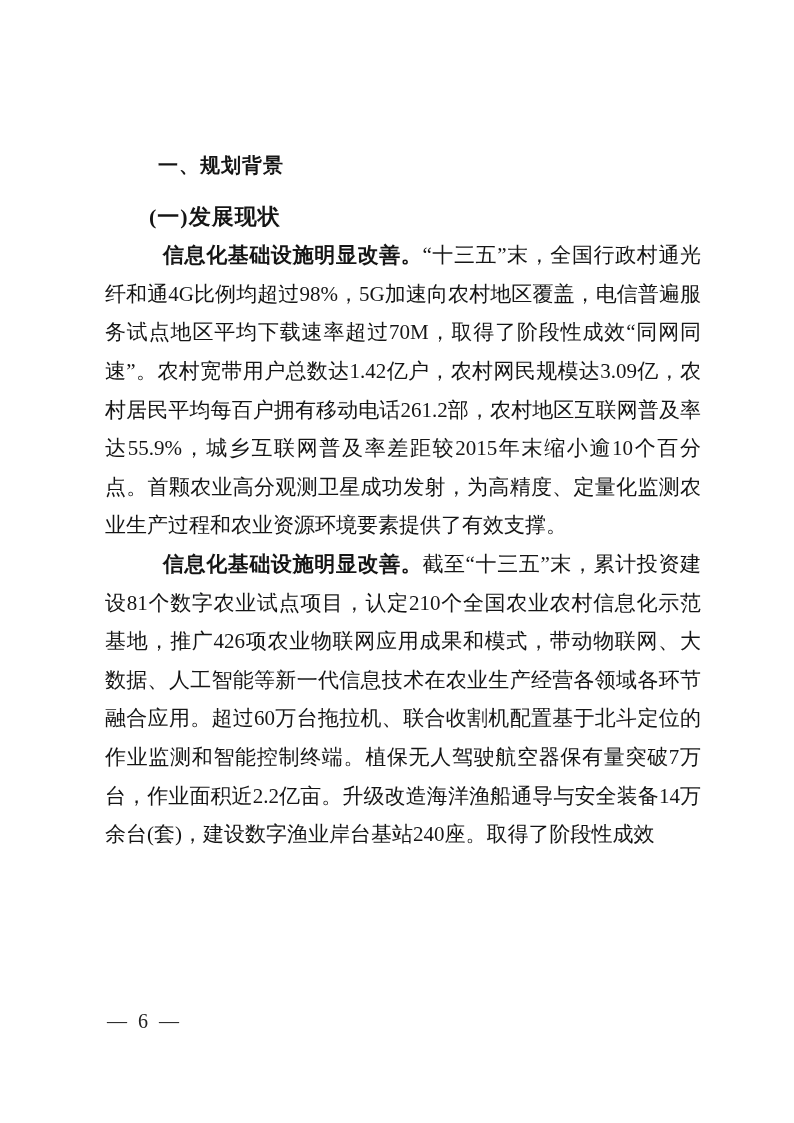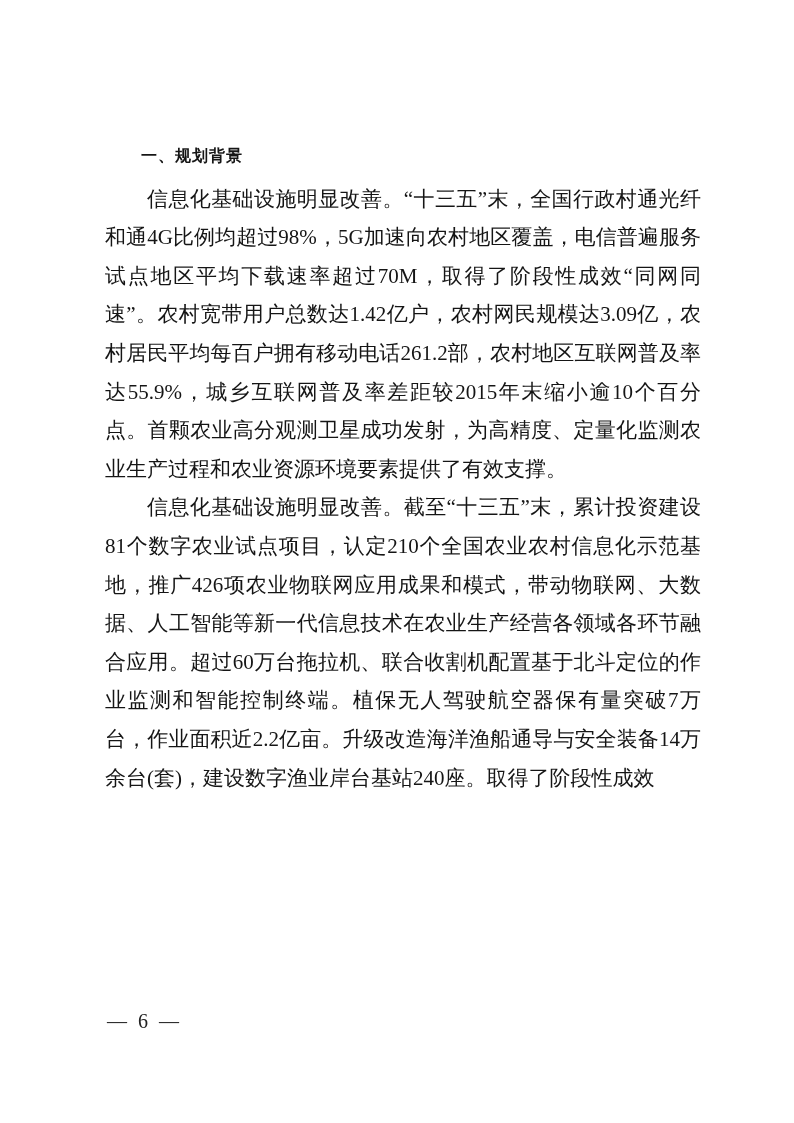--- a/index.html
+++ b/index.html
@@ -22,61 +22,63 @@
     top: 133px;
     width: 596px;
     font-size: 21px;
     line-height: 38.6px;
     text-align: justify;
     text-justify: inter-character;
   }
   .heading-1 {
     font-family: "Liberation Sans", "DejaVu Sans", sans-serif;
     font-weight: 700;
-    font-size: 16px;
-    margin: 4px;
+    font-size: 20px;
+    margin: 13px;
     text-indent: 2em;
     text-align: left;
     letter-spacing: 1px;
   }
   .heading-2 {
     font-family: "Liberation Serif", "DejaVu Serif", serif;
     font-weight: 700;
     font-size: 22px;
     margin: 0;
     text-indent: 2em;
     text-align: left;
     letter-spacing: 1px;
   }
   .para {
     margin: 0;
     text-indent: 2em;
   }
   .para .lead {
     font-family: "Liberation Sans", "DejaVu Sans", sans-serif;
-    font-weight: 400;
+    font-weight: 700;
+    margin-left: 16px;
   }
   .footer {
     position: absolute;
     left: 107px;
     top: 1010px;
     font-size: 20px;
     letter-spacing: 3px;
     color: #222222;
   }
 </style>
 </head>
 <body>
 
 <div class="page">
 
   <div class="content">
 
     <h1 class="heading-1">一、规划背景</h1>
 
+    <h2 class="heading-2">(一)发展现状</h2>
 
 
     <p class="para"><b class="lead">信息化基础设施明显改善。</b><span>“十三五”末，全国行政村通光纤和通4G比例均超过98%，5G加速向农村地区覆盖，电信普遍服务试点地区平均下载速率超过70M，取得了阶段性成效“同网同速”。农村宽带用户总数达1.42亿户，农村网民规模达3.09亿，农村居民平均每百户拥有移动电话261.2部，农村地区互联网普及率达55.9%，城乡互联网普及率差距较2015年末缩小逾10个百分点。首颗农业高分观测卫星成功发射，为高精度、定量化监测农业生产过程和农业资源环境要素提供了有效支撑。</span></p>
 
     <p class="para"><b class="lead">信息化基础设施明显改善。</b><span>截至“十三五”末，累计投资建设81个数字农业试点项目，认定210个全国农业农村信息化示范基地，推广426项农业物联网应用成果和模式，带动物联网、大数据、人工智能等新一代信息技术在农业生产经营各领域各环节融合应用。超过60万台拖拉机、联合收割机配置基于北斗定位的作业监测和智能控制终端。植保无人驾驶航空器保有量突破7万台，作业面积近2.2亿亩。升级改造海洋渔船通导与安全装备14万余台(套)，建设数字渔业岸台基站240座。取得了阶段性成效</span></p>
 
   </div>
 
   <div class="footer">— 6 —</div>
 

